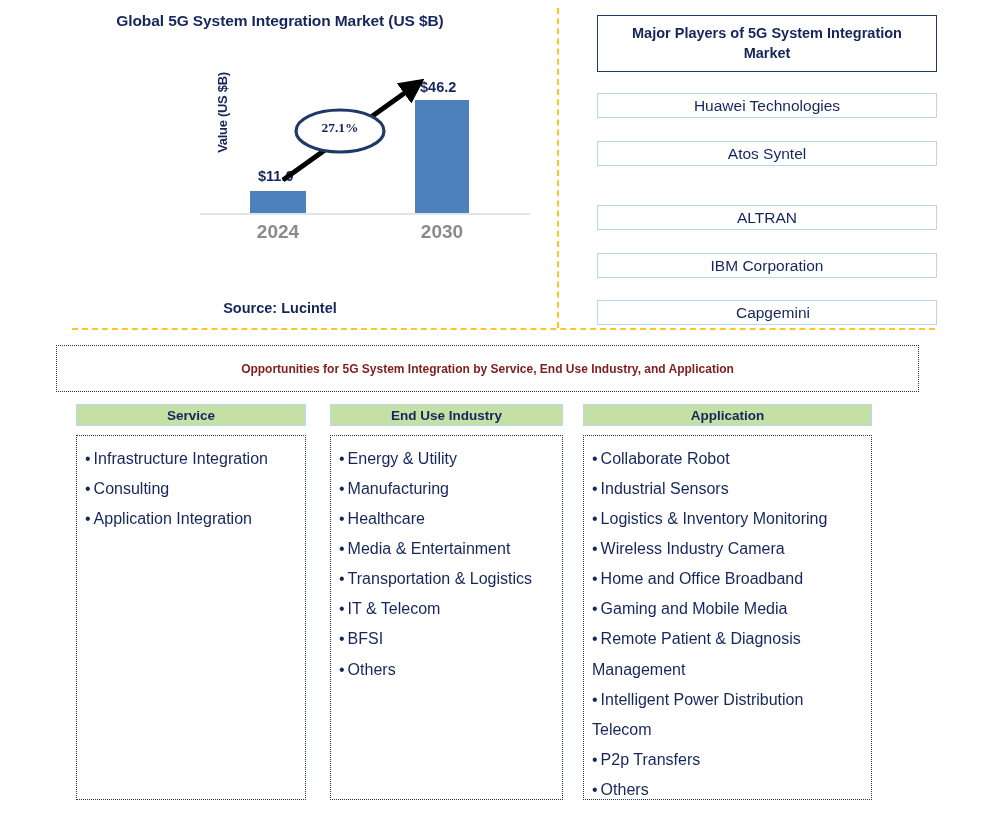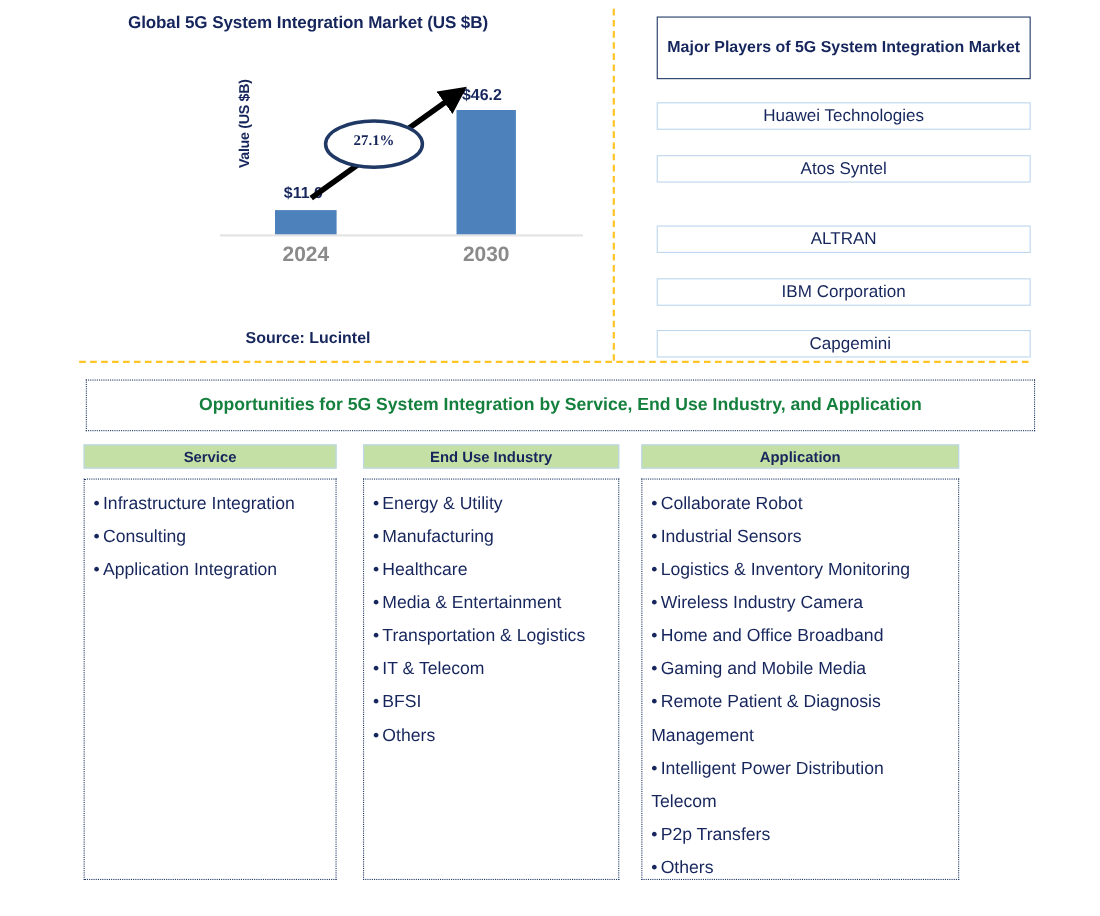--- a/index.html
+++ b/index.html
@@ -148,21 +148,21 @@
     height: 57px;
     border: 1.5px solid #1f3864;
     display: flex;
     align-items: center;
     justify-content: center;
     text-align: center;
     font-size: 14.5px;
     font-weight: bold;
     color: #16265c;
     line-height: 1.35;
-    padding: 0 0;
+    padding: 0 10px;
   }
   .player-box {
     box-sizing: border-box;
     width: 340px;
     height: 25px;
     border: 1px solid #bcd6ee;
     display: flex;
     align-items: center;
     justify-content: center;
     font-size: 15.5px;
@@ -170,32 +170,32 @@
   }
   #player-0 { margin-top: 21px; }
   #player-1 { margin-top: 23px; }
   #player-2 { margin-top: 39px; }
   #player-3 { margin-top: 23px; }
   #player-4 { margin-top: 22px; padding-left: 12px; }
 
   
   #opportunities-banner {
     position: absolute;
-    left: 78px;
+    left: 56px;
     top: 345px;
     width: 863px;
     height: 47px;
     box-sizing: border-box;
     border: 1.5px dotted #1f3864;
     display: flex;
     align-items: center;
     justify-content: center;
-    font-size: 16px;
-    font-weight: bold;
-    color: #15803d;
+    font-size: 12px;
+    font-weight: bold;
+    color: #7f1d1d;
   }
 
   
   .col-header {
     position: absolute;
     box-sizing: border-box;
     height: 22px;
     background: #c5e0a5;
     border: 1px solid #bcd6ee;
     display: flex;

